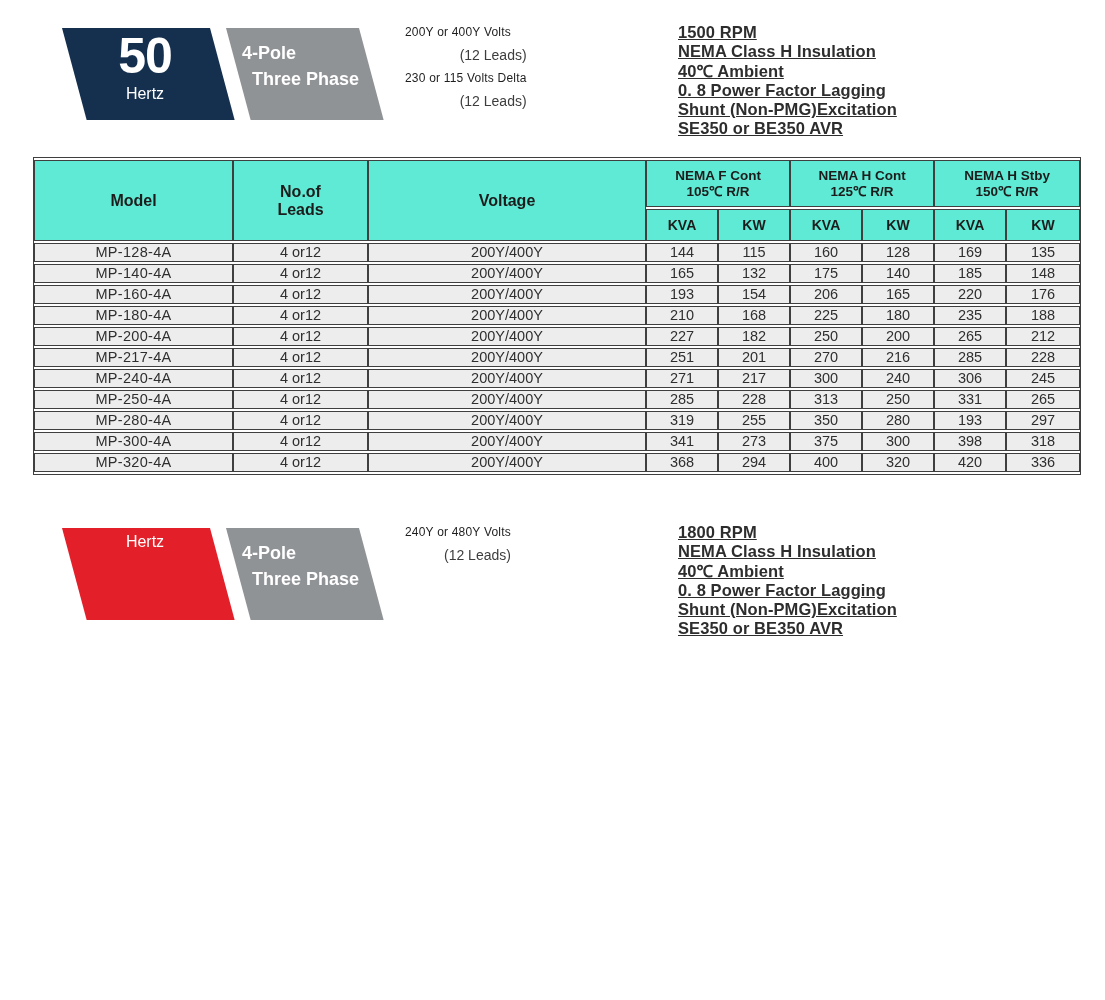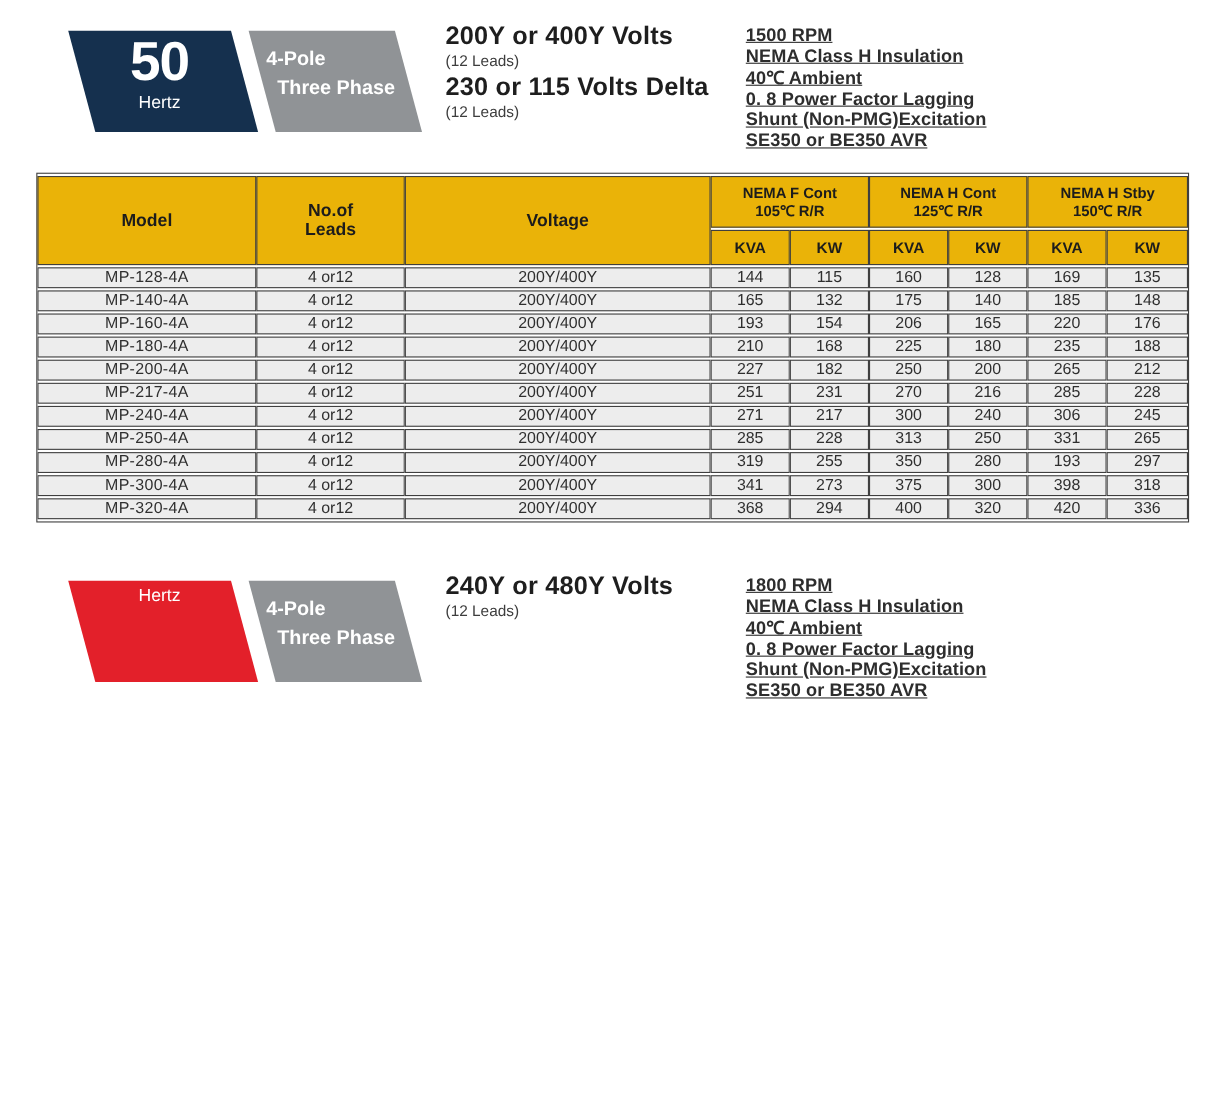--- a/index.html
+++ b/index.html
@@ -17,31 +17,31 @@
   .badge-freq-bg { left:62px; top:28px; width:148px; height:92px; }
   .badge-pole-bg { left:226px; top:28px; width:133px; height:92px; }
   .badge-freq-text { position:absolute; left:70px; top:30px; width:150px; text-align:center; color:#fff; }
   .freq-number { font-size:50px; font-weight:700; line-height:52px; letter-spacing:-1px; }
   .freq-unit { font-size:16px; font-weight:400; line-height:20px; margin-top:2px; }
   .badge-pole-text { position:absolute; left:242px; top:40px; color:#fff; font-size:18px; font-weight:700; line-height:26px; }
   .pole-line2 { padding-left:10px; }
 
   
   .voltage-info { position:absolute; left:405px; top:22px; }
-  .v-bold { font-size:23px; font-weight:700; color:#1e1e1e; line-height:21px; margin-bottom:3px; letter-spacing:.2px; }
-  .v-reg { font-size:14px; font-weight:400; color:#3d3d3d; line-height:18px; margin-bottom:4px; }
+  .v-bold { font-size:12px; font-weight:400; color:#1e1e1e; line-height:21px; margin-bottom:3px; letter-spacing:.2px; }
+  .v-reg { font-size:14px; font-weight:400; color:#3d3d3d; line-height:18px; margin-bottom:4px;text-align:right; }
   .spec-info { position:absolute; left:678px; top:23px; }
   .spec-line { font-size:16.5px; font-weight:700; color:#2d2d2d; line-height:19.3px; letter-spacing:.1px;text-decoration:underline; }
 
   
   .spec-table { position:absolute; left:33px; border-collapse:separate; border-spacing:0 2px;
                 table-layout:fixed; width:1046px; border:1px solid #3f3f3f; background:#fff; }
   .tbl-50 { top:157px; }
   .spec-table th, .spec-table td { border:1px solid #3f3f3f; text-align:center; vertical-align:middle; }
-  .spec-table th { background:#eab308; color:#1c1c1c;margin-top:48px; }
+  .spec-table th { background:#5eead4; color:#1c1c1c;margin-top:48px; }
   .th-main { font-size:16px; font-weight:600; height:49px; }
   .th-group { height:47px; font-size:13.5px; font-weight:600; line-height:16px; padding:2px 0; }
   .th-sub { height:32px; font-size:14px; font-weight:600; }
   .pre { white-space:pre-line; }
   .spec-table td { background:#ededed; height:19px; font-size:14.5px; color:#2f2f2f; line-height:17px; padding:0; }
   .spec-table td.cell-model { letter-spacing:.3px; }
 </style>
 </head>
 <body>
 
@@ -167,21 +167,21 @@
             <td class="cell-kva-h-cont">250</td>
             <td class="cell-kw-h-cont">200</td>
             <td class="cell-kva-h-stby">265</td>
             <td class="cell-kw-h-stby">212</td>
           </tr>
           <tr>
             <td class="cell-model">MP-217-4A</td>
             <td class="cell-leads">4 or12</td>
             <td class="cell-voltage">200Y/400Y</td>
             <td class="cell-kva-f-cont">251</td>
-            <td class="cell-kw-f-cont">231</td>
+            <td class="cell-kw-f-cont">201</td>
             <td class="cell-kva-h-cont">270</td>
             <td class="cell-kw-h-cont">216</td>
             <td class="cell-kva-h-stby">285</td>
             <td class="cell-kw-h-stby">228</td>
           </tr>
           <tr>
             <td class="cell-model">MP-240-4A</td>
             <td class="cell-leads">4 or12</td>
             <td class="cell-voltage">200Y/400Y</td>
             <td class="cell-kva-f-cont">271</td>

